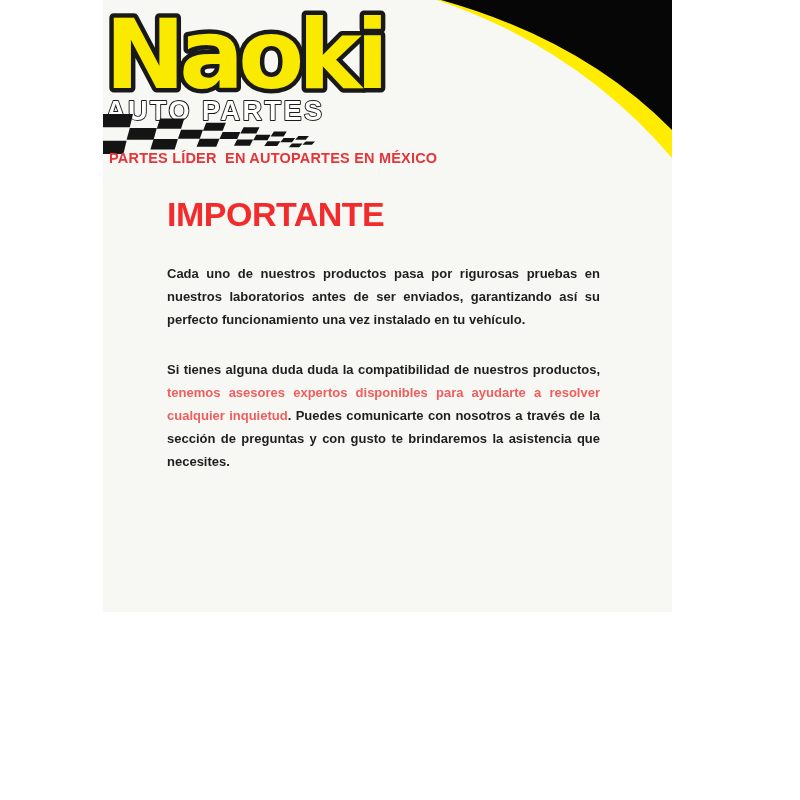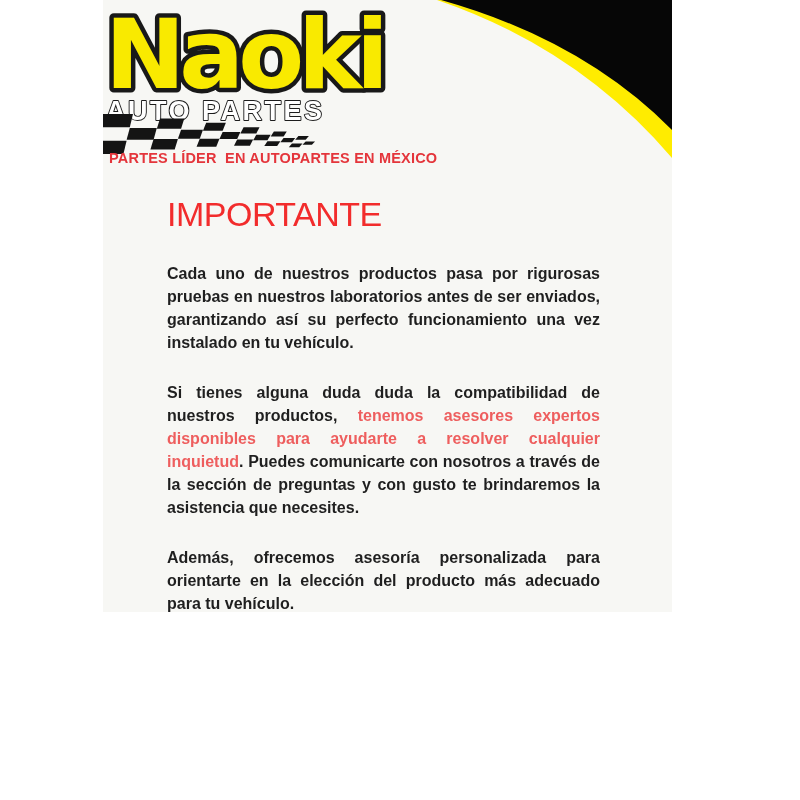--- a/index.html
+++ b/index.html
@@ -28,25 +28,25 @@
   }
   .flag-svg{position:absolute;left:-4px;top:112px;width:240px;height:46px;}
   .tagline{
     position:absolute;left:6px;top:150px;width:460px;
     font-size:14.5px;font-weight:bold;color:#e4353b;letter-spacing:0.2px;
     white-space:pre;
   }
   
   .content{position:absolute;left:64px;top:197px;width:433px;}
   .content h1{
-    margin:0 0 31px 0;font-size:34px;line-height:34px;font-weight:normal;
+    margin:0 0 31px 0;font-size:34px;line-height:34px;font-weight:bold;
     letter-spacing:-0.5px;color:#f22c2c;
   }
   .content p{
-    margin:0 0 27px 0;font-size:16px;line-height:23px;font-weight:bold;
+    margin:0 0 27px 0;font-size:13px;line-height:23px;font-weight:bold;
     color:#1f1f1f;text-align:justify;hyphens:none;
   }
   .highlight{color:#ee5e5e;}
   
   .bottom-deco{position:absolute;left:0;top:660px;width:569px;height:140px;}
 </style>
 </head>
 <body>
 
 <div class="flyer">
@@ -83,21 +83,20 @@
         <polygon points="192.99646797,31.42669269358406 203.456821173,31.42669269358406 200.25682117300002,35.14003904037609 189.79646797,35.14003904037609" fill="#141414"></polygon>
         <polygon points="206.65682117300003,29.46774478517699 216.07113905570003,29.46774478517699 212.87113905570004,32.73548957035398 203.45682117300004,32.73548957035398" fill="#141414"></polygon>
       </svg>
     <div class="tagline">PARTES LÍDER  EN AUTOPARTES EN MÉXICO</div>
   </div>
 
   <div class="content">
     <h1>IMPORTANTE</h1>
     <p>Cada uno de nuestros productos pasa por rigurosas pruebas en nuestros laboratorios antes de ser enviados, garantizando así su perfecto funcionamiento una vez instalado en tu vehículo.</p>
     <p><span>Si tienes alguna duda duda la compatibilidad de nuestros productos, </span><span class="highlight">tenemos asesores expertos disponibles para ayudarte a resolver cualquier inquietud</span><span>. Puedes comunicarte con nosotros a través de la sección de preguntas y con gusto te brindaremos la asistencia que necesites.</span></p>
-    <p>Además, ofrecemos asesoría personalizada para orientarte en la elección del producto más adecuado para tu vehículo.</p>
   </div>
 
   <svg class="bottom-deco" viewBox="0 0 569 140" preserveAspectRatio="none" aria-hidden="true">
     <defs>
       <linearGradient id="gradLeft" x1="0" y1="0" x2="0" y2="1">
         <stop offset="0" stop-color="#2e8750"></stop>
           <stop offset="1" stop-color="#cdde3d"></stop>
       </linearGradient>
       <linearGradient id="gradRight" x1="0" y1="0" x2="0" y2="1">
         <stop offset="0" stop-color="#379158"></stop>

